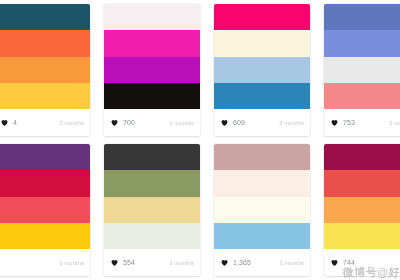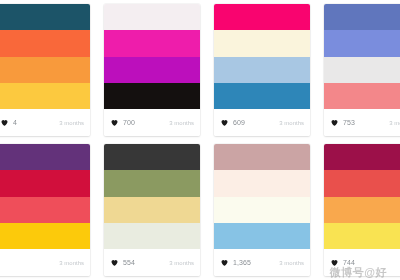--- a/index.html
+++ b/index.html
@@ -87,21 +87,21 @@
   }
   .age {
     font-size: 6px;
     color: #c4c8cc;
     line-height: 1;
     white-space: nowrap;
   }
 
   .watermark {
     position: absolute;
-    right: 13px;
+    right: 0;
     bottom: 2px;
     font-size: 11px;
     font-weight: bold;
     color: rgba(70,70,70,0.30);
     letter-spacing: 0.5px;
     line-height: 1.1;
     white-space: nowrap;
     pointer-events: none;
     text-shadow: 0 0 1px rgba(255,255,255,0.5);
   }

